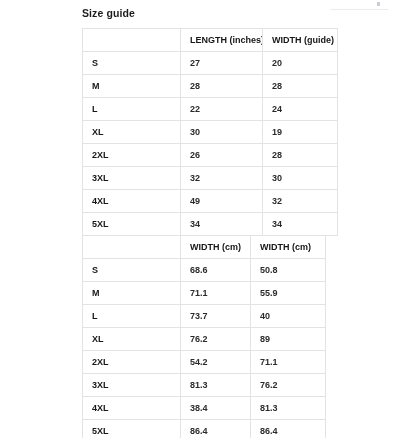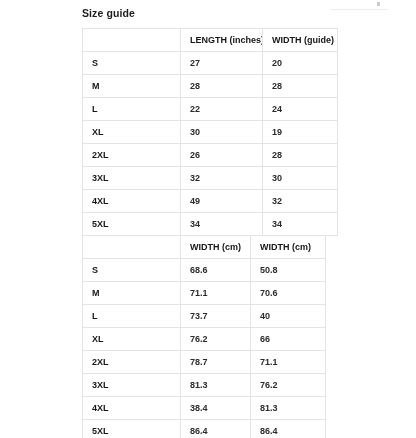--- a/index.html
+++ b/index.html
@@ -188,35 +188,35 @@
     </thead>
     <tbody>
       <tr>
         <td class="size-label">S</td>
         <td>68.6</td>
         <td>50.8</td>
       </tr>
       <tr>
         <td class="size-label">M</td>
         <td>71.1</td>
-        <td>70.6</td>
+        <td>55.9</td>
       </tr>
       <tr>
         <td class="size-label">L</td>
         <td>73.7</td>
         <td>40</td>
       </tr>
       <tr>
         <td class="size-label">XL</td>
         <td>76.2</td>
-        <td>66</td>
+        <td>89</td>
       </tr>
       <tr>
         <td class="size-label">2XL</td>
-        <td>78.7</td>
+        <td>54.2</td>
         <td>71.1</td>
       </tr>
       <tr>
         <td class="size-label">3XL</td>
         <td>81.3</td>
         <td>76.2</td>
       </tr>
       <tr>
         <td class="size-label">4XL</td>
         <td>38.4</td>

